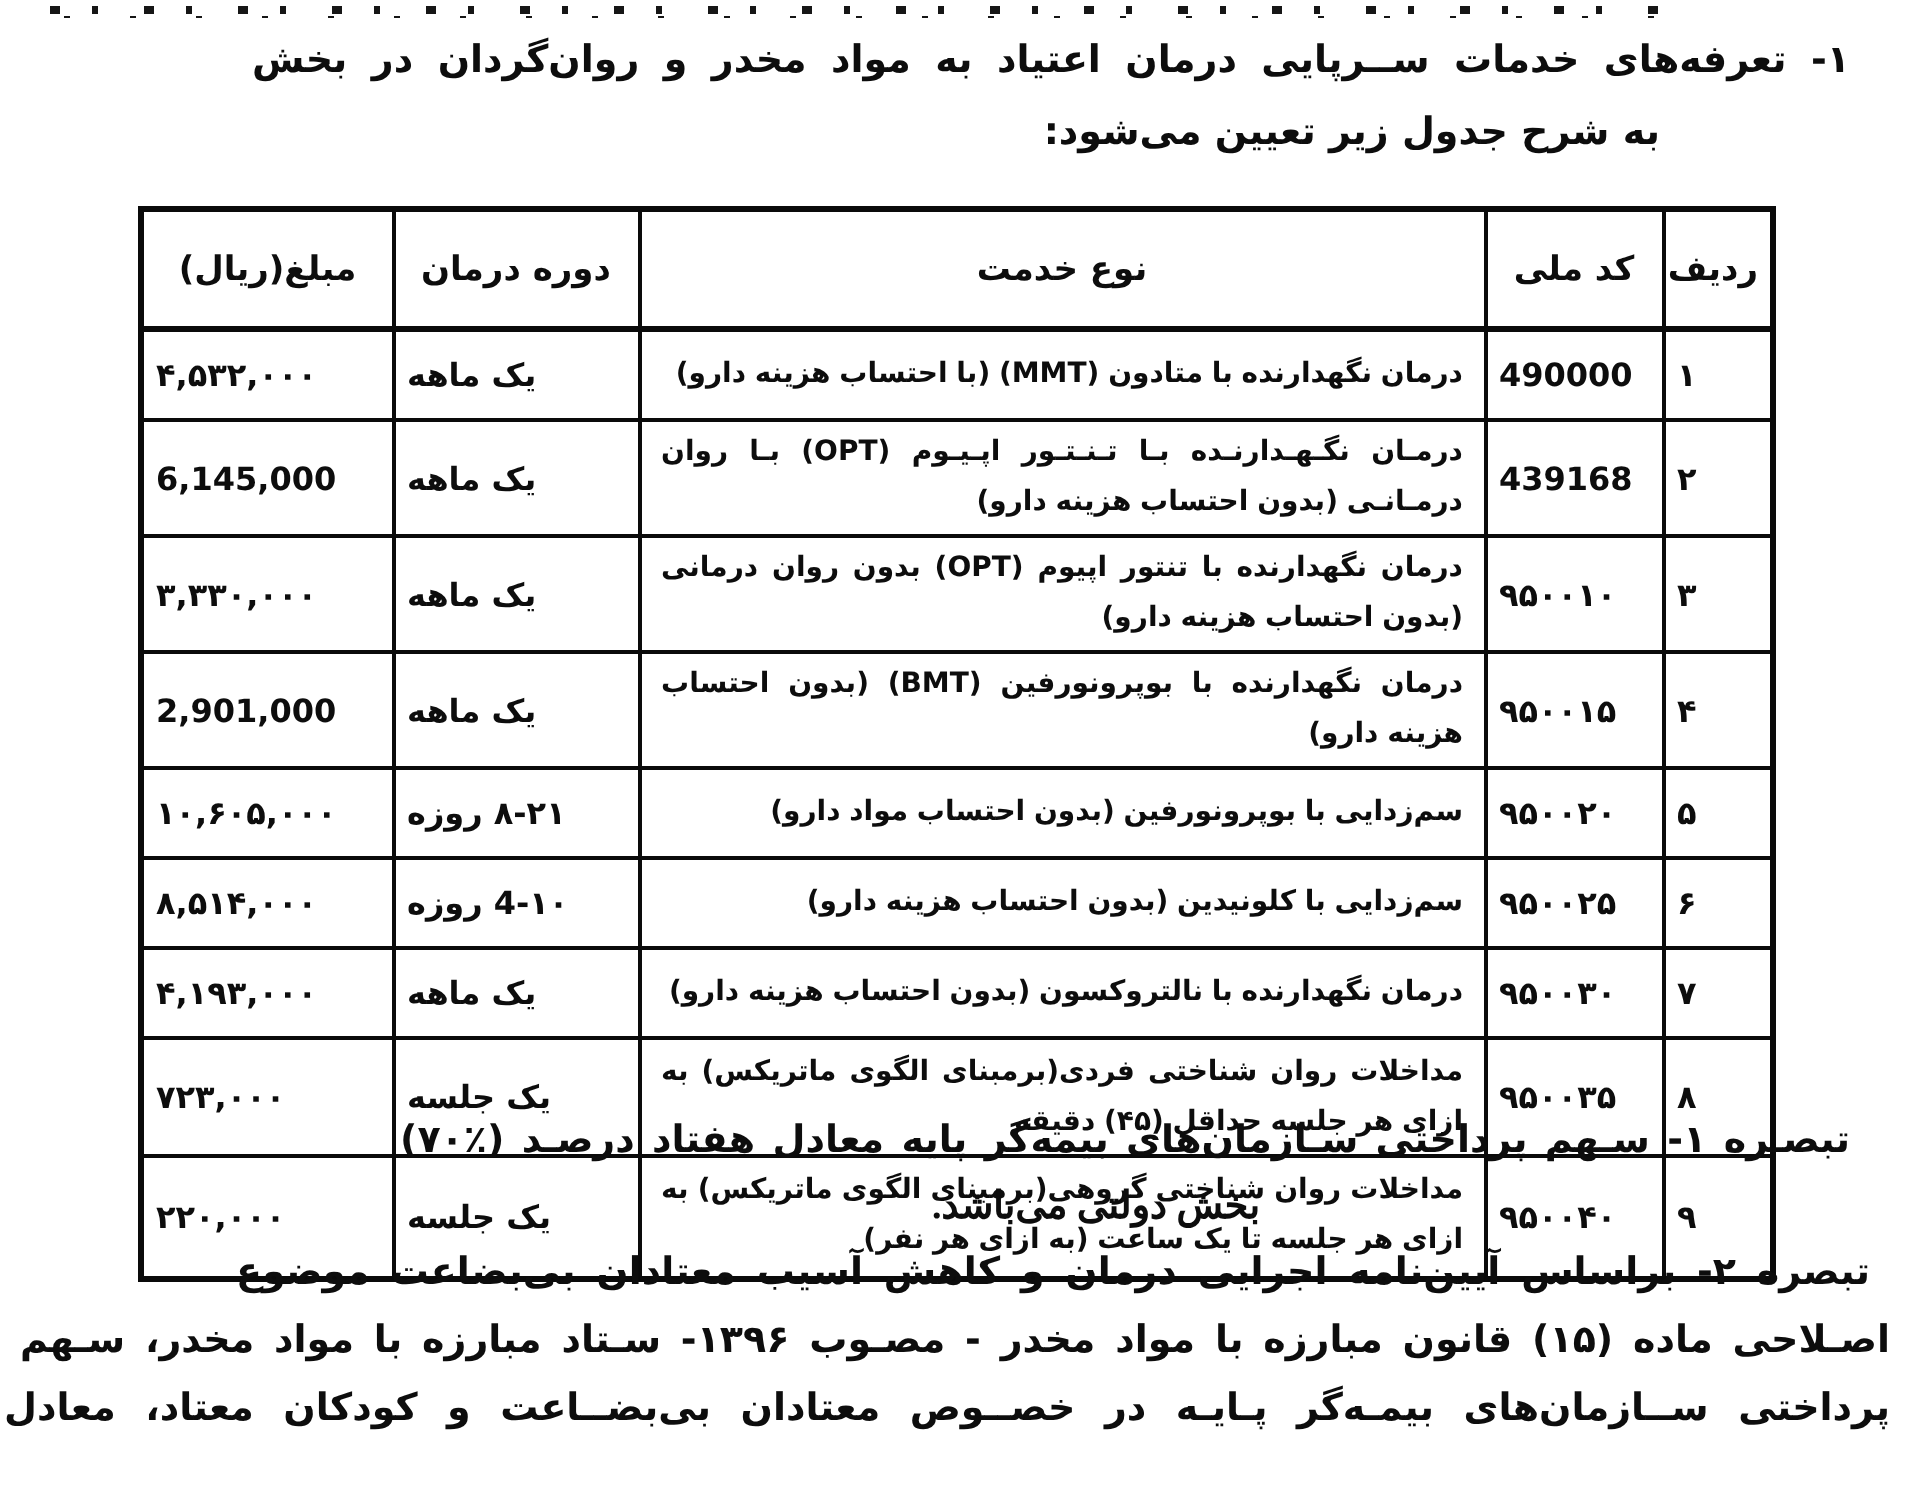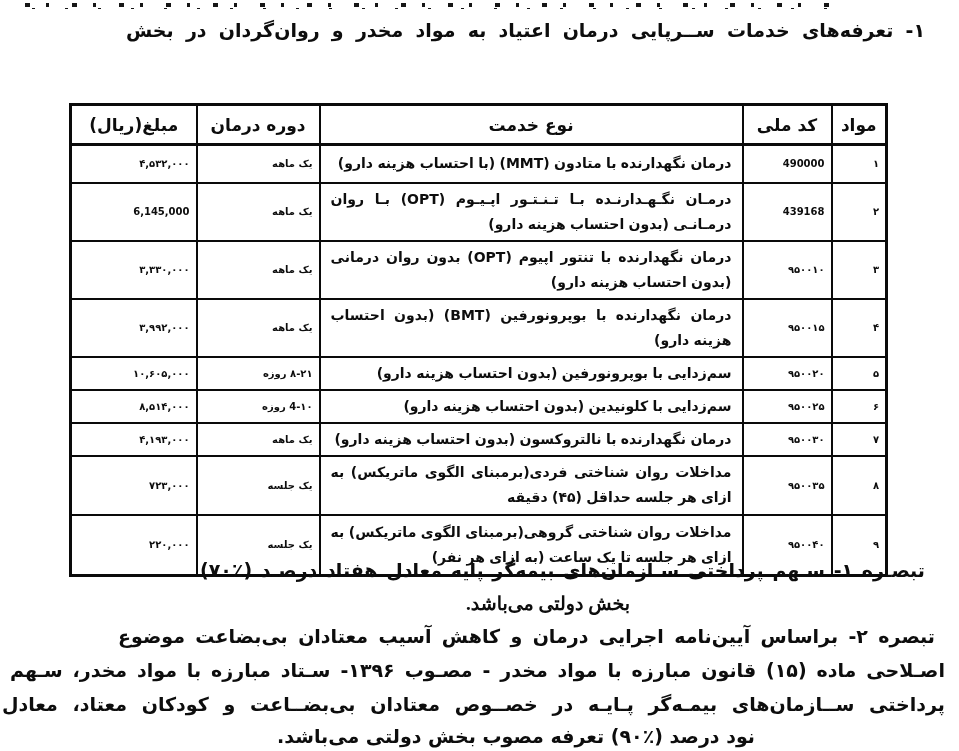--- a/index.html
+++ b/index.html
@@ -18,23 +18,23 @@
   .line{position:absolute;white-space:nowrap;font-weight:bold;font-size:19px;line-height:30px;color:#0d0d0d;}
   .just{white-space:normal;text-align:justify;text-align-last:justify;overflow:hidden;height:30px;}
 
   #intro-line-1{top:15px;right:34px;left:126px;}
   #intro-line-2{top:51px;right:129px;}
 
   table#tariff{position:absolute;top:103px;right:71px;width:818px;
     border-collapse:collapse;table-layout:fixed;direction:rtl;
     border:3px solid #0a0a0a;}
   #tariff th,#tariff td{border:2px solid #0a0a0a;vertical-align:middle;
-    font-weight:bold;color:#0d0d0d;padding:2px 6px;}
+    font-weight:bold;color:#0d0d0d;padding:12px 6px;}
   #tariff th{font-size:17px;height:33px;text-align:center;border-bottom-width:3px;}
-  #tariff td{font-size:10px;text-align:right;}
+  #tariff td{font-size:16px;text-align:left;}
   #tariff td.svc{text-align:justify;padding:3px 10px;line-height:25px;font-size:14px;word-spacing:-0.5px;}
   #tariff tbody tr:nth-child(1){height:38px;}
   #tariff tbody tr:nth-child(2){height:58px;}
   #tariff tbody tr:nth-child(3){height:57px;}
   #tariff tbody tr:nth-child(4){height:31px;}
   #tariff tbody tr:nth-child(5){height:30px;}
   #tariff tbody tr:nth-child(6){height:30px;}
   #tariff tbody tr:nth-child(7){height:29px;}
   #tariff tbody tr:nth-child(8){height:59px;}
   #tariff tbody tr:nth-child(9){height:61px;}
@@ -47,32 +47,33 @@
   #note2-line4{top:721px;right:204px;}
 </style>
 </head>
 <body>
 
 <div id="page">
 
   <div class="fragments"></div>
 
   <div id="intro-line-1" class="line just">۱- تعرفه‌های خدمات ســرپایی درمان اعتیاد به مواد مخدر و روان‌گردان در بخش خصــوصــی</div>
+  <div id="intro-line-2" class="line">به شرح جدول زیر تعیین می‌شود:</div>
 
   <table id="tariff">
     <colgroup>
       <col style="width:55px">
         <col style="width:89px">
         <col style="width:423px">
       <col style="width:123px">
         <col style="width:126px">
     </colgroup>
     <thead>
       <tr>
-        <th>مواد</th>
+        <th>ردیف</th>
         <th>کد ملی</th>
         <th>نوع خدمت</th>
         <th>دوره درمان</th>
         <th>مبلغ(ریال)</th>
       </tr>
     </thead>
     <tbody id="tariff-body">
         <tr>
       <td>۱</td>
       <td>490000</td>
@@ -92,26 +93,26 @@
       <td>۹۵۰۰۱۰</td>
       <td class="svc">درمان نگهدارنده با تنتور اپیوم (OPT) بدون روان درمانی (بدون احتساب هزینه دارو)</td>
       <td>یک ماهه</td>
       <td>۳,۳۳۰,۰۰۰</td>
     </tr>
         <tr>
       <td>۴</td>
       <td>۹۵۰۰۱۵</td>
       <td class="svc">درمان نگهدارنده با بوپرونورفین (BMT) (بدون احتساب هزینه دارو)</td>
       <td>یک ماهه</td>
-      <td>۳,۹۹۲,۰۰۰</td>
+      <td>2,901,000</td>
     </tr>
         <tr>
       <td>۵</td>
       <td>۹۵۰۰۲۰</td>
-      <td class="svc">سم‌زدایی با بوپرونورفین (بدون احتساب هزینه دارو)</td>
+      <td class="svc">سم‌زدایی با بوپرونورفین (بدون احتساب مواد دارو)</td>
       <td>۸-۲۱ روزه</td>
       <td>۱۰,۶۰۵,۰۰۰</td>
     </tr>
         <tr>
       <td>۶</td>
       <td>۹۵۰۰۲۵</td>
       <td class="svc">سم‌زدایی با کلونیدین  (بدون احتساب هزینه دارو)</td>
       <td>4-۱۰ روزه</td>
       <td>۸,۵۱۴,۰۰۰</td>
     </tr>
@@ -138,15 +139,14 @@
     </tr>
       </tbody>
   </table>
 
   <div id="note1-line1" class="line just">تبصـره ۱- سـهم پرداختی سـازمان‌های بیمه‌گر پایه معادل هفتاد درصـد (٪۷۰) تعرفه مصـوب</div>
   <div id="note1-line2" class="line">بخش دولتی می‌باشد.</div>
 
   <div id="note2-line1" class="line just">تبصره ۲- براساس آیین‌نامه اجرایی درمان و کاهش آسیب معتادان بی‌بضاعت موضوع تبصره (۲)</div>
   <div id="note2-line2" class="line just">اصـلاحی ماده (۱۵) قانون مبارزه با مواد مخدر - مصـوب ۱۳۹۶- سـتاد مبارزه با مواد مخدر، سـهم</div>
   <div id="note2-line3" class="line just">پرداختی ســازمان‌های بیمـه‌گر پـایـه در خصــوص معتادان بی‌بضــاعت و کودکان معتاد، معادل</div>
-  <div id="note2-line4" class="line">نود درصد (٪۹۰) تعرفه مصوب بخش دولتی می‌باشد.</div>
 
 </div>
 
 </body></html>

